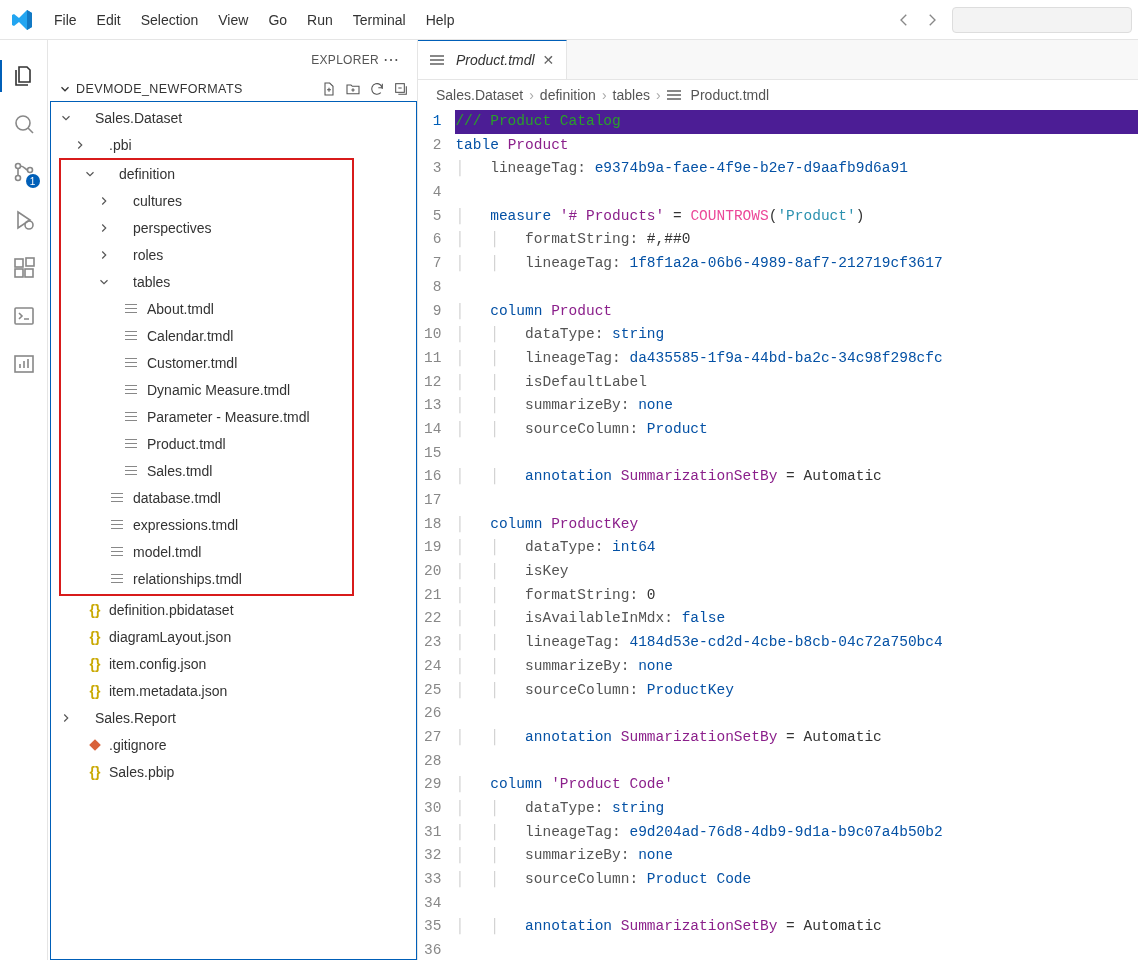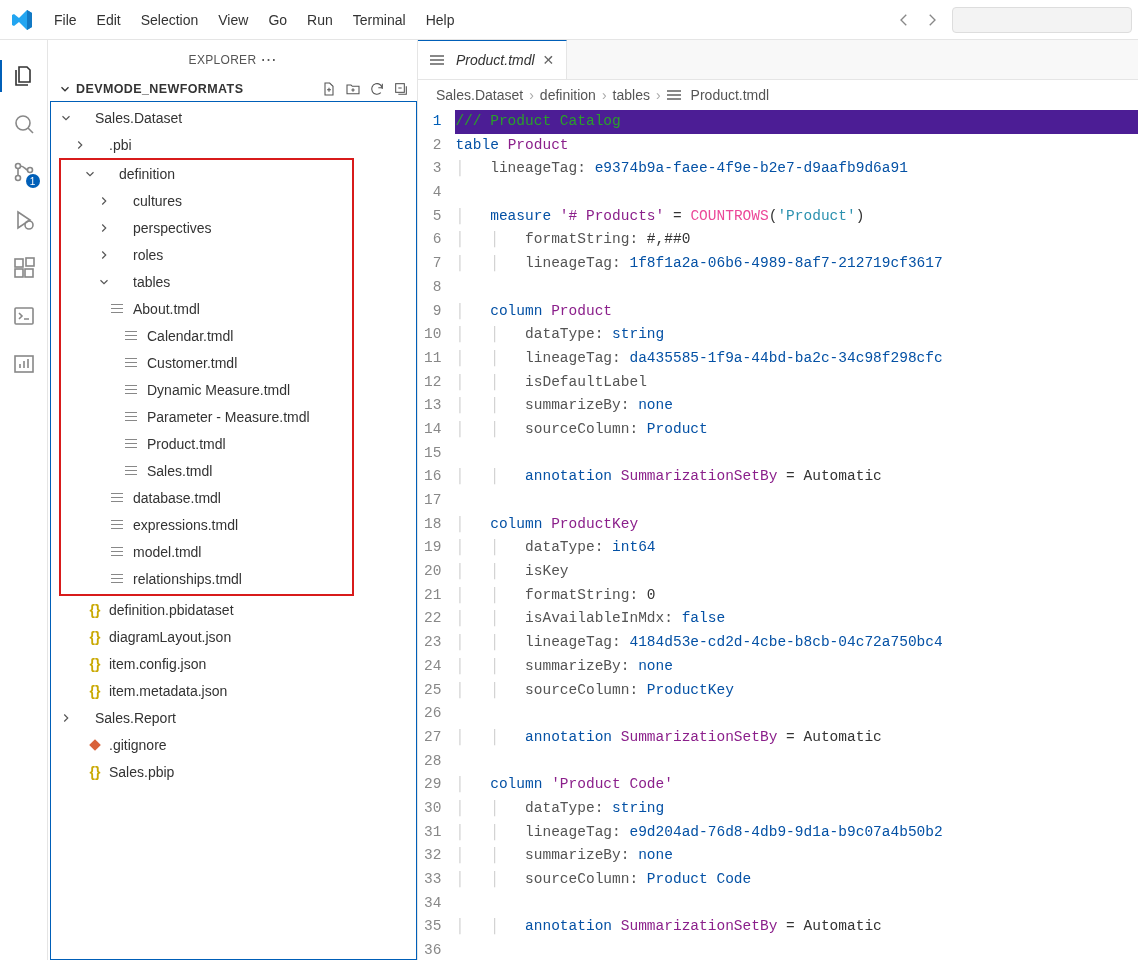--- a/index.html
+++ b/index.html
@@ -66,31 +66,31 @@
     display: flex; align-items: center; justify-content: center;
     padding: 0 3px;
   }
   .sidebar {
     width: 370px;
     border-right: 1px solid #e5e5e5;
     display: flex; flex-direction: column;
     min-height: 0;
   }
   .sidebar-header {
-    display: flex; align-items: center; justify-content: center;
+    display: flex; align-items: center; justify-content: flex-end;
     padding: 10px 14px 8px 18px;
     font-size: 12px;
     color: #555;
   }
   .sidebar-header .title { letter-spacing: 0.3px; }
   .ellipsis-btn { cursor: pointer; color: #555; font-size: 16px; padding: 0 4px; }
   .project-row {
     display: flex; align-items: center;
     padding: 4px 8px 4px 10px;
-    font-weight: 700; font-size: 12.5px;
+    font-weight: 400; font-size: 12.5px;
     cursor: pointer;
   }
   .project-row .chev { margin-right: 4px; }
   .project-row .label { flex: 1; letter-spacing: 0.4px; }
   .project-actions { display: flex; gap: 8px; color: #555; }
   .project-actions span { cursor: pointer; }
   .tree {
     flex: 1; overflow: auto;
     border: 1px solid #005fb8;
     margin-left: 2px; padding-top: 2px;
@@ -371,21 +371,21 @@
           </div>
           <div class="tree-row" style="padding-left:36px">
             <span class="chev">
               <svg width="14" height="14" viewBox="0 0 24 24" fill="none" stroke="currentColor" stroke-width="2">
                 <path d="M6 9l6 6 6-6"></path>
               </svg>
             </span>
             <span class="ico"></span>
             <span class="name">tables</span>
           </div>
-          <div class="tree-row" style="padding-left:36px">
+          <div class="tree-row" style="padding-left:50px">
             <span class="chev"></span>
             <span class="ico">
               <span class="lines-ico"></span>
             </span>
             <span class="name">About.tmdl</span>
           </div>
           <div class="tree-row" style="padding-left:50px">
             <span class="chev"></span>
             <span class="ico">
               <span class="lines-ico"></span>

